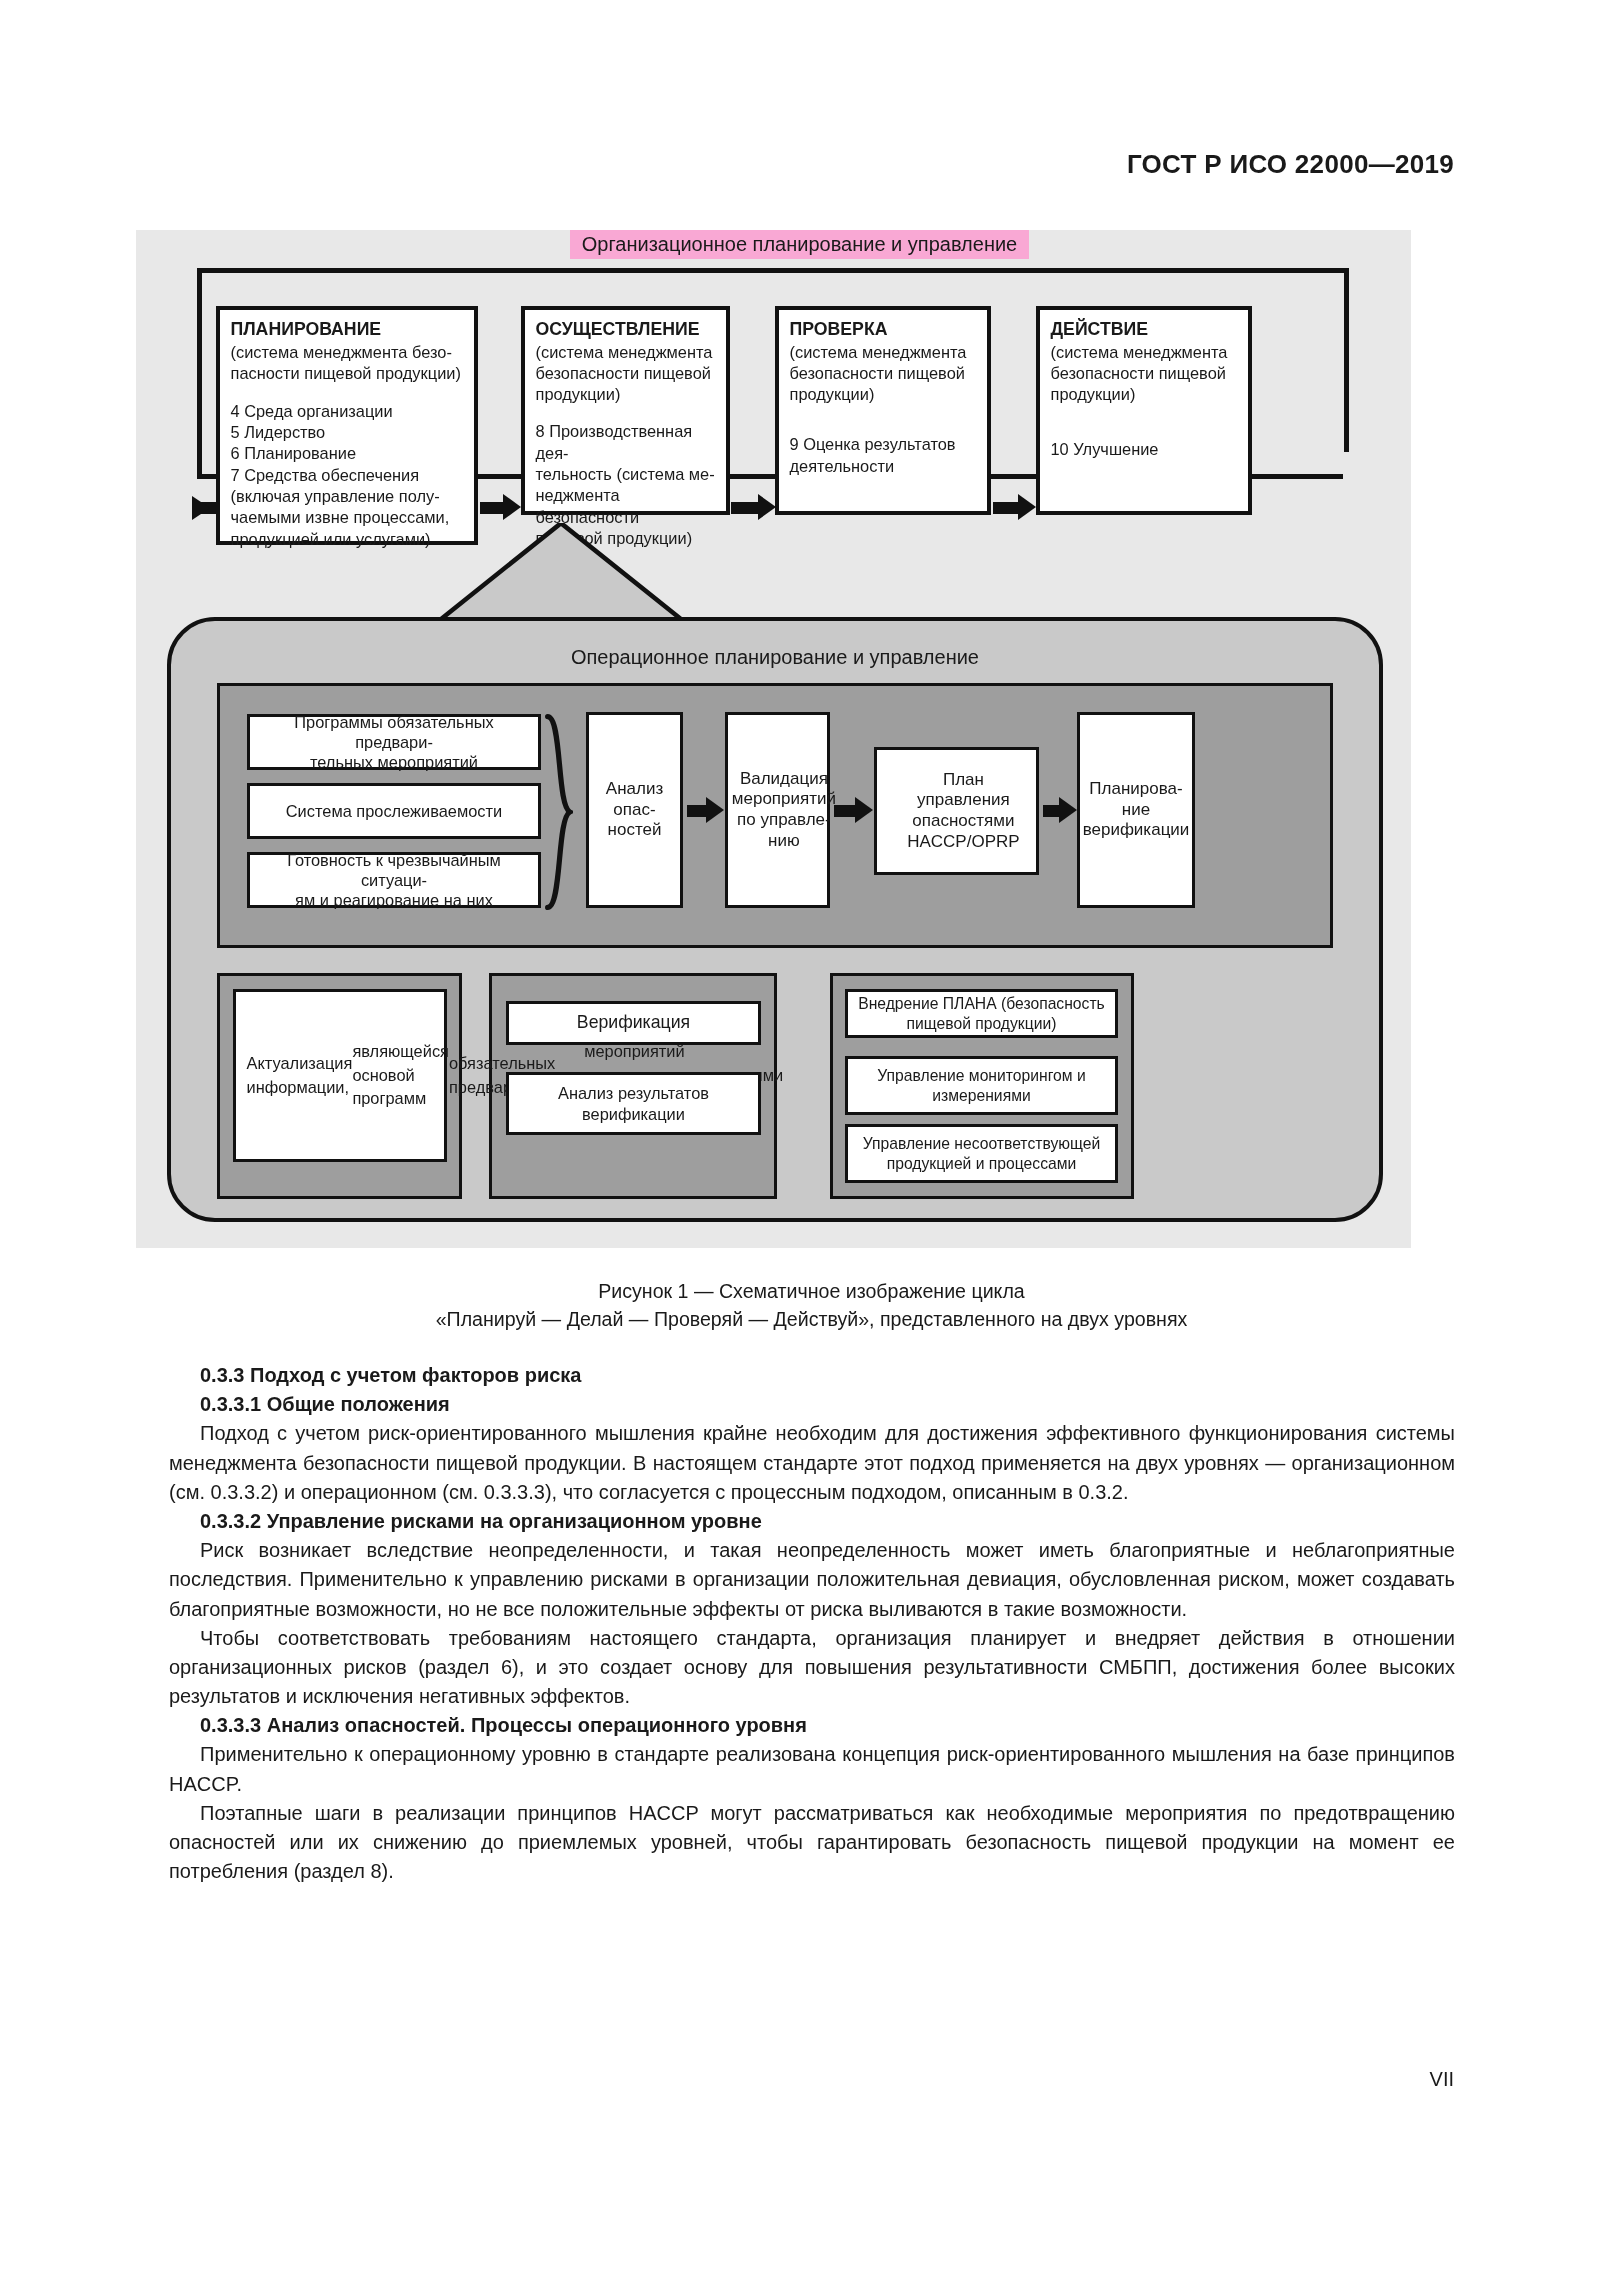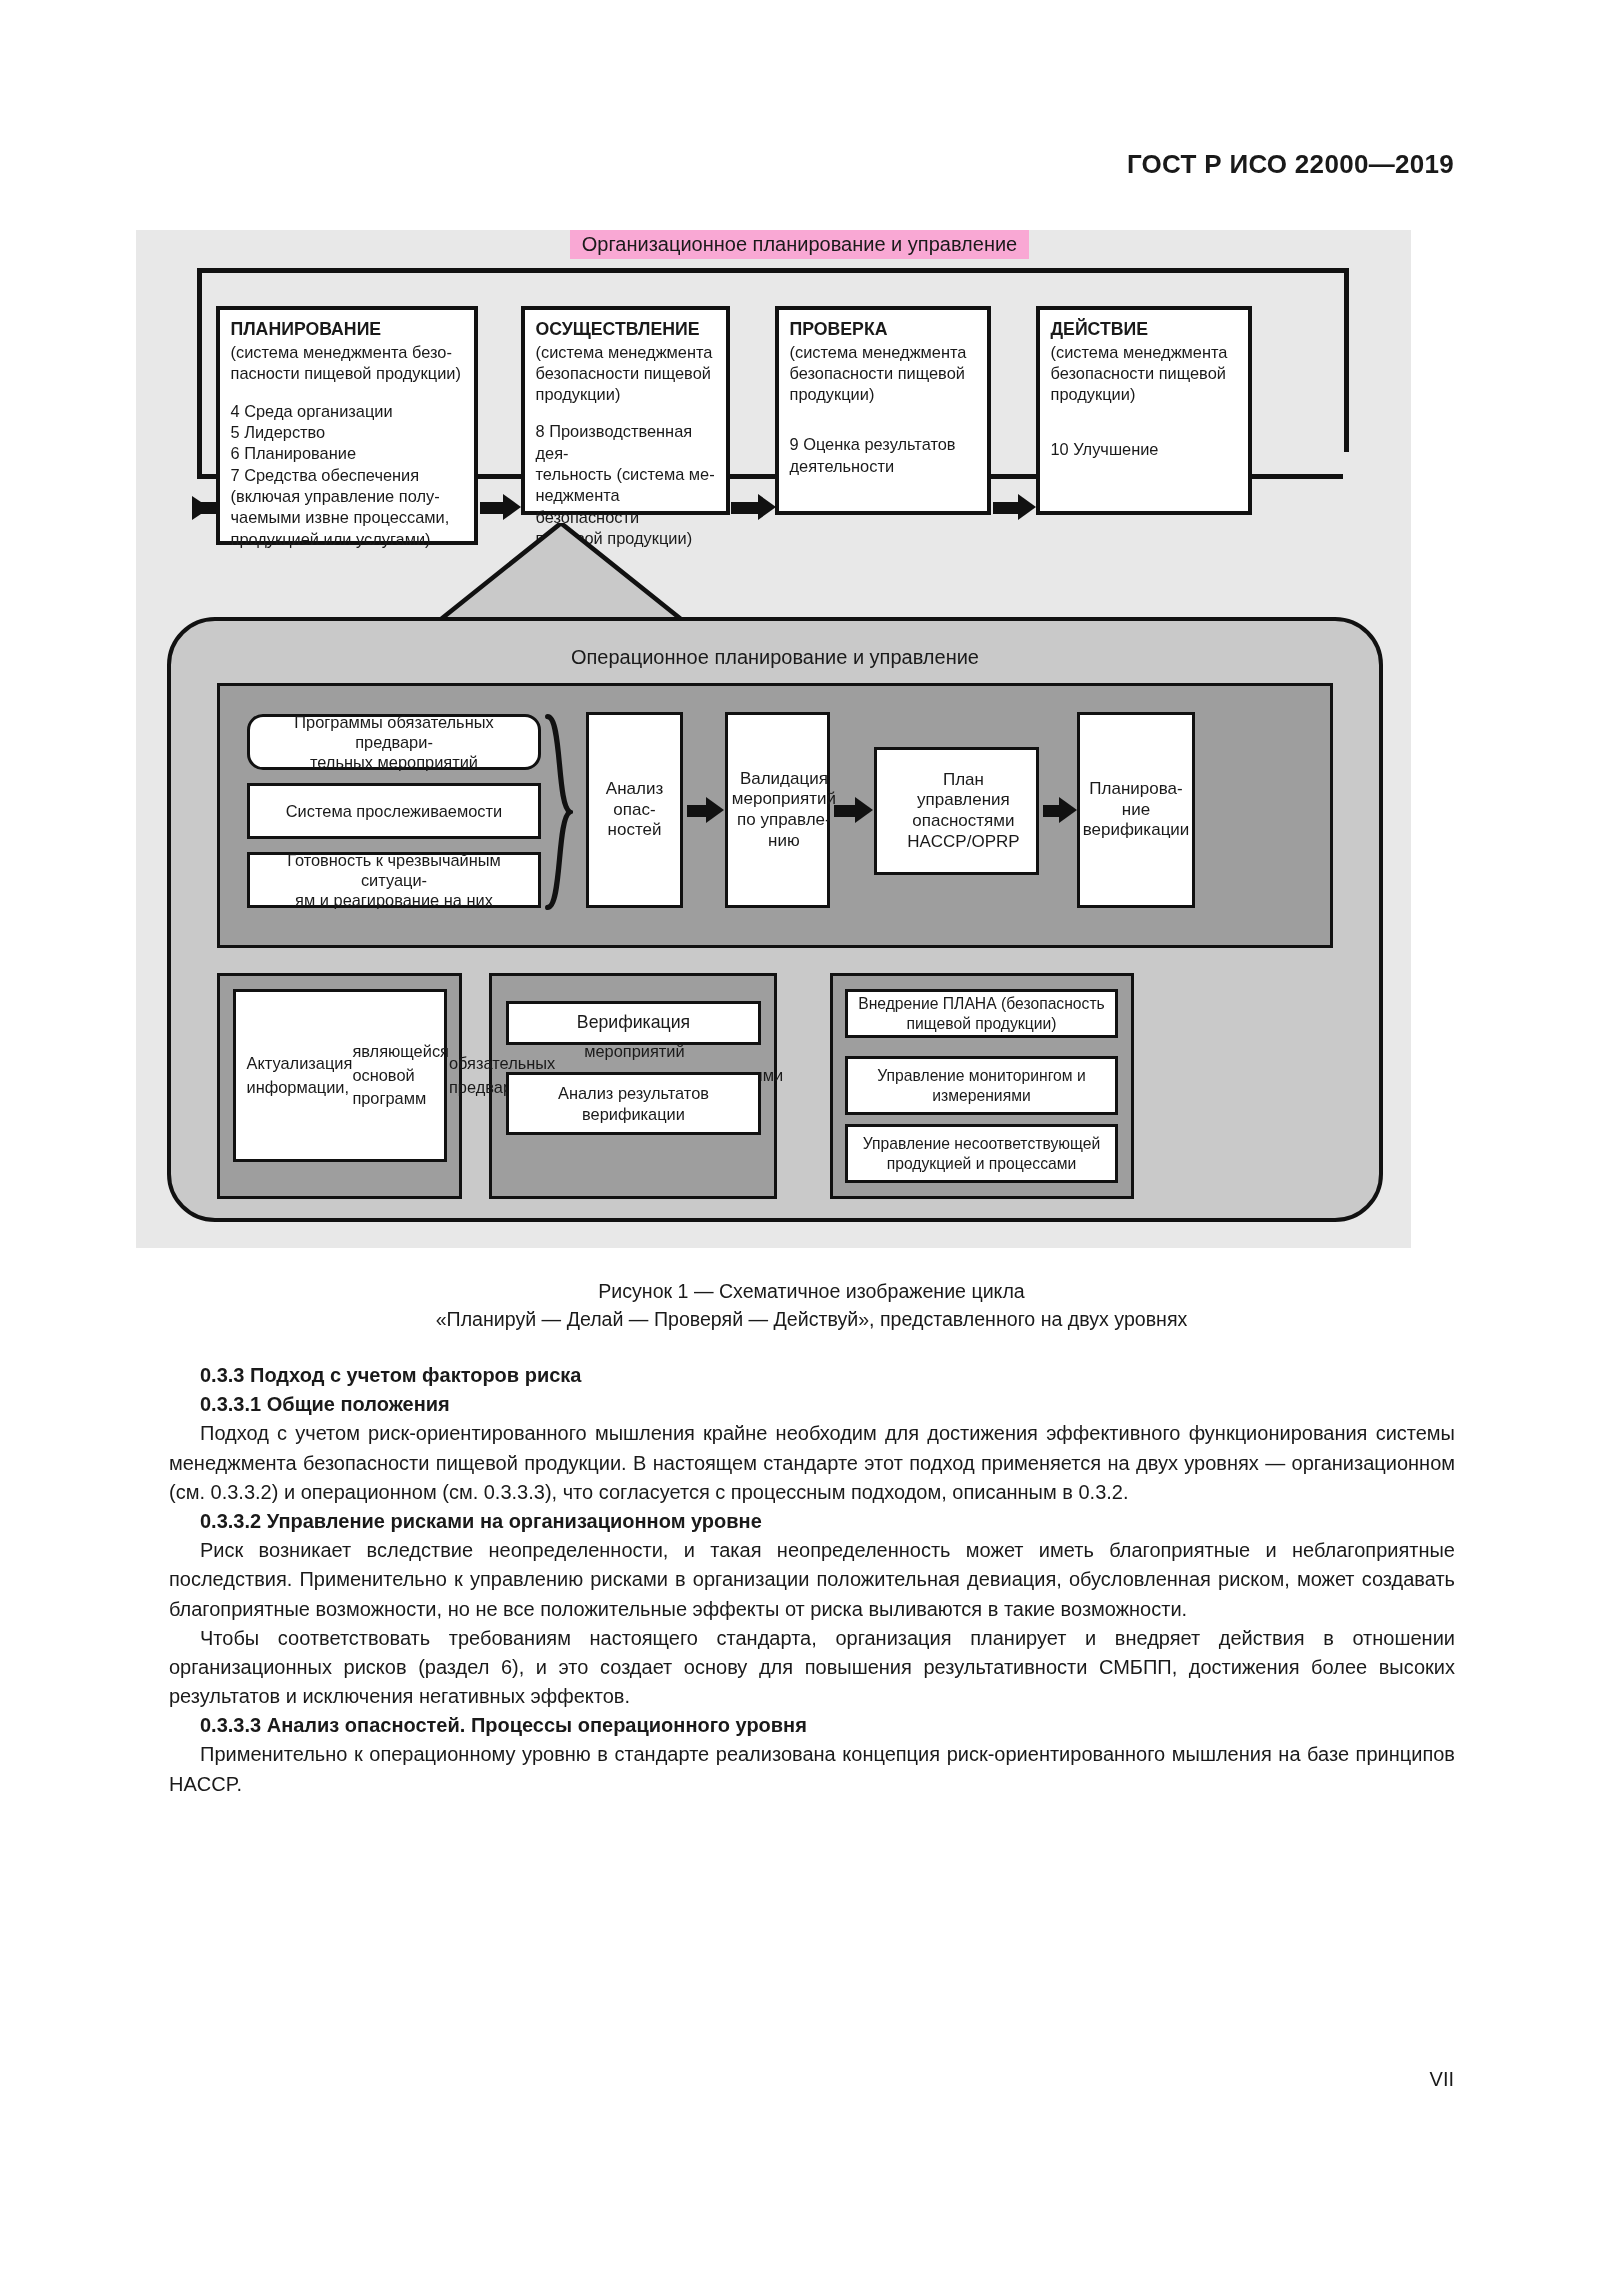--- a/index.html
+++ b/index.html
@@ -196,21 +196,21 @@
     box-sizing: border-box;
     display: flex;
     align-items: center;
     justify-content: center;
     text-align: center;
     font-size: 16.4px;
     line-height: 1.22;
     padding: 2.6px 5.2px;
   }
 
-  #pr-prereq   { left: 111px;  top: 484px; width: 294px; height: 56px; border-radius: 16px; }
+  #pr-prereq   { left: 111px;  top: 484px; width: 294px; height: 56px; }
   #pr-trace    { left: 111px;  top: 553px; width: 294px; height: 56px; }
   #pr-emerg    { left: 111px;  top: 622px; width: 294px; height: 56px; }
 
   
   #brace {
     position: absolute;
     left: 409px;
     top: 484px;
     width: 27.5px;
     height: 196px;
@@ -439,16 +439,17 @@
 
 <div id="body-text">
   <h3>0.3.3 Подход с учетом факторов риска</h3>
   <h3>0.3.3.1 Общие положения</h3>
   <p>Подход с учетом риск-ориентированного мышления крайне необходим для достижения эффективного функционирования системы менеджмента безопасности пищевой продукции. В настоящем стандарте этот подход применяется на двух уровнях — организационном (см. 0.3.3.2) и операционном (см. 0.3.3.3), что согласуется с процессным подходом, описанным в 0.3.2.</p>
   <h3>0.3.3.2 Управление рисками на организационном уровне</h3>
   <p>Риск возникает вследствие неопределенности, и такая неопределенность может иметь благоприятные и неблагоприятные последствия. Применительно к управлению рисками в организации положительная девиация, обусловленная риском, может создавать благоприятные возможности, но не все положительные эффекты от риска выливаются в такие возможности.</p>
   <p>Чтобы соответствовать требованиям настоящего стандарта, организация планирует и внедряет действия в отношении организационных рисков (раздел 6), и это создает основу для повышения результативности СМБПП, достижения более высоких результатов и исключения негативных эффектов.</p>
   <h3>0.3.3.3 Анализ опасностей. Процессы операционного уровня</h3>
   <p>Применительно к операционному уровню в стандарте реализована концепция риск-ориентированного мышления на базе принципов HACCP.</p>
+  <p>Поэтапные шаги в реализации принципов HACCP могут рассматриваться как необходимые мероприятия по предотвращению опасностей или их снижению до приемлемых уровней, чтобы гарантировать безопасность пищевой продукции на момент ее потребления (раздел 8).</p>
 </div>
 
 <div id="page-number">VII</div>
 
 
 </body></html>

